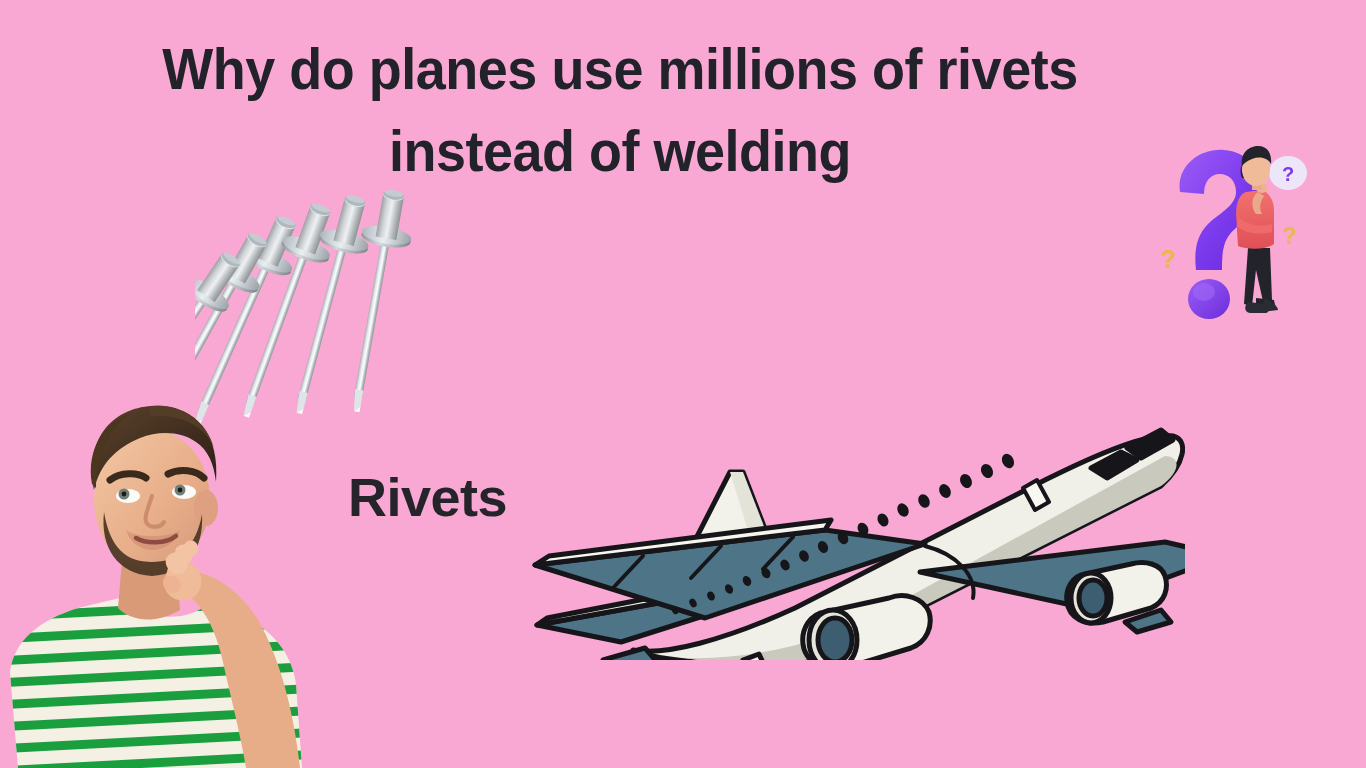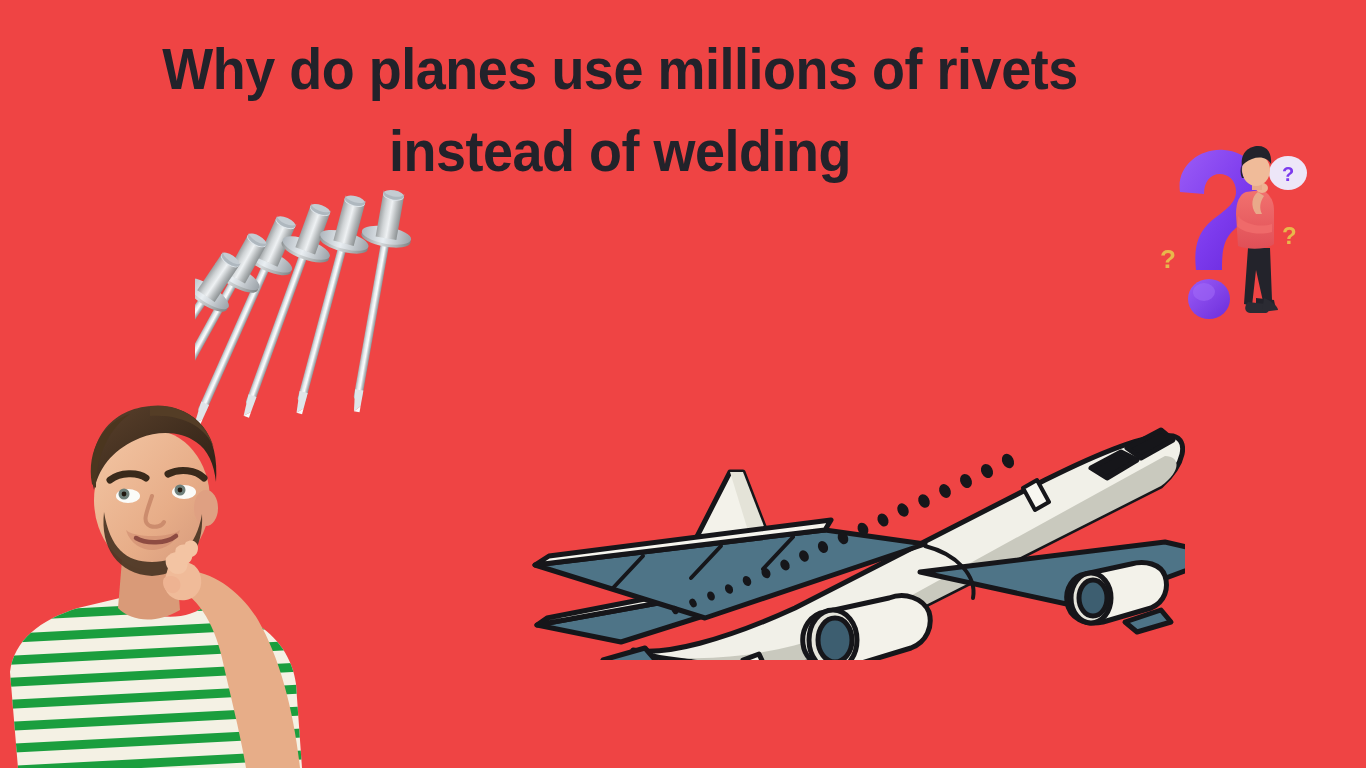--- a/index.html
+++ b/index.html
@@ -10,21 +10,21 @@
   body {
     width: 1366px;
     height: 768px;
     overflow: hidden;
     font-family: "Liberation Sans", sans-serif;
   }
   #canvas {
     position: relative;
     width: 1366px;
     height: 768px;
-    background: #ef4444;
+    background: #f9a8d4;
     overflow: hidden;
   }
 
   
   #title {
     position: absolute;
     left: 70px;
     top: 28px;
     width: 1100px;
     text-align: center;
@@ -165,20 +165,21 @@
         </g>
       <g transform="translate(66,58) rotate(29)">
           <use href="#rivet-unit"></use>
         </g>
       <g transform="translate(40,78) rotate(34)">
           <use href="#rivet-unit"></use>
         </g>
     </g>
   </svg>
 
+  <div id="rivets-label">Rivets</div>
 
   <svg class="art" style="left:525px; top:360px;" width="660" height="300" viewBox="0 0 660 300">
     <g stroke="#16161a" stroke-width="5" stroke-linejoin="round" stroke-linecap="round" fill="none">
 
       <path d="M 12 265 L 150 240 L 210 246 L 96 282 Z" fill="#4e7487"></path>
       <path d="M 12 265 L 150 240 L 156 232 L 22 258 Z" fill="#f3f2ea"></path>
 
       <path d="M 160 200 L 205 112 L 218 112 L 252 200 Z" fill="#f3f2ea"></path>
       <path d="M 205 112 L 218 112 L 252 200 L 232 200 Z" fill="#e4e3d8" stroke="none"></path>
 

